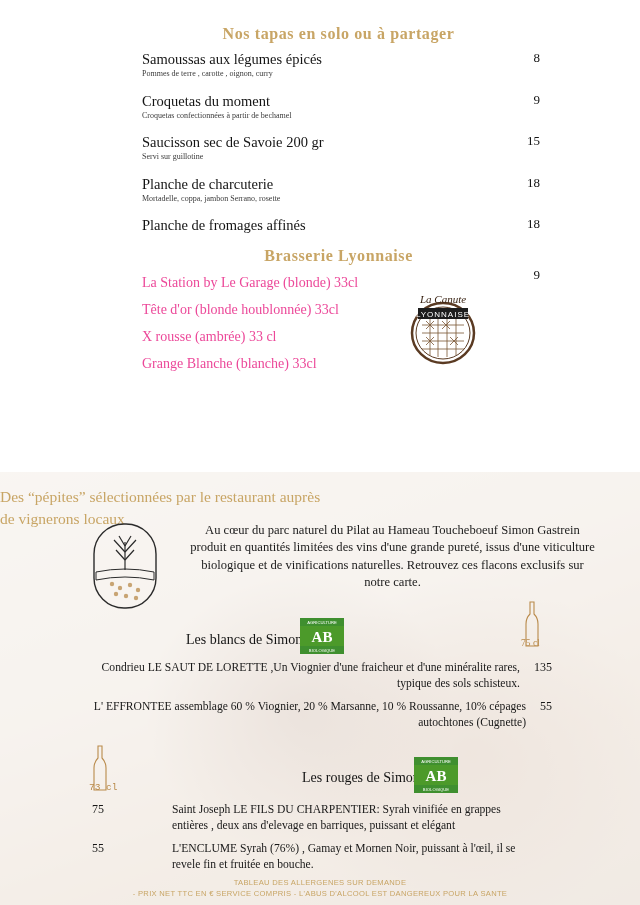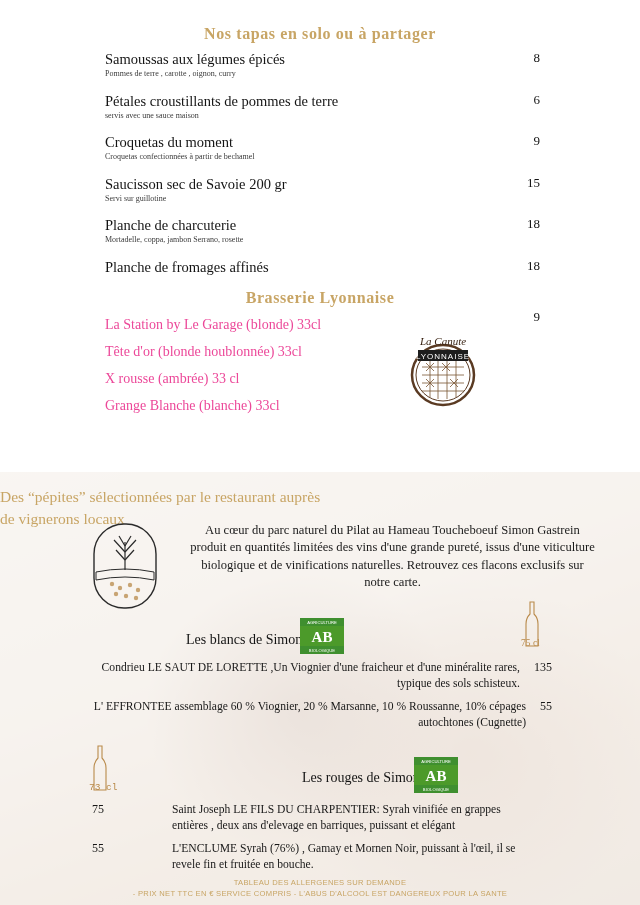--- a/index.html
+++ b/index.html
@@ -16,20 +16,21 @@
     position: relative;
   }
 
   
   .top-section {
     position: relative;
     width: 640px;
     height: 472px;
     background: #ffffff;
     box-sizing: border-box;
+    padding-left: 37px;
   }
 
   .section-title {
     text-align: center;
     color: #c8a565;
     font-family: "Liberation Serif", serif;
     font-size: 16px;
     letter-spacing: 0.6px;
     margin: 0;
     padding: 0;
@@ -296,27 +297,20 @@
   <div class="menu-list">
 
     <div class="menu-row">
       <div class="left">
         <div class="item-name">Samoussas aux légumes épicés</div>
         <div class="item-desc">Pommes de terre , carotte , oignon, curry</div>
       </div>
       <div class="item-price">8</div>
     </div>
 
-    <div class="menu-row">
-      <div class="left">
-        <div class="item-name">Pétales croustillants de pommes de terre</div>
-        <div class="item-desc">servis avec une sauce maison</div>
-      </div>
-      <div class="item-price">6</div>
-    </div>
 
     <div class="menu-row">
       <div class="left">
         <div class="item-name">Croquetas du moment</div>
         <div class="item-desc">Croquetas confectionnées à partir de bechamel</div>
       </div>
       <div class="item-price">9</div>
     </div>
 
     <div class="menu-row">

